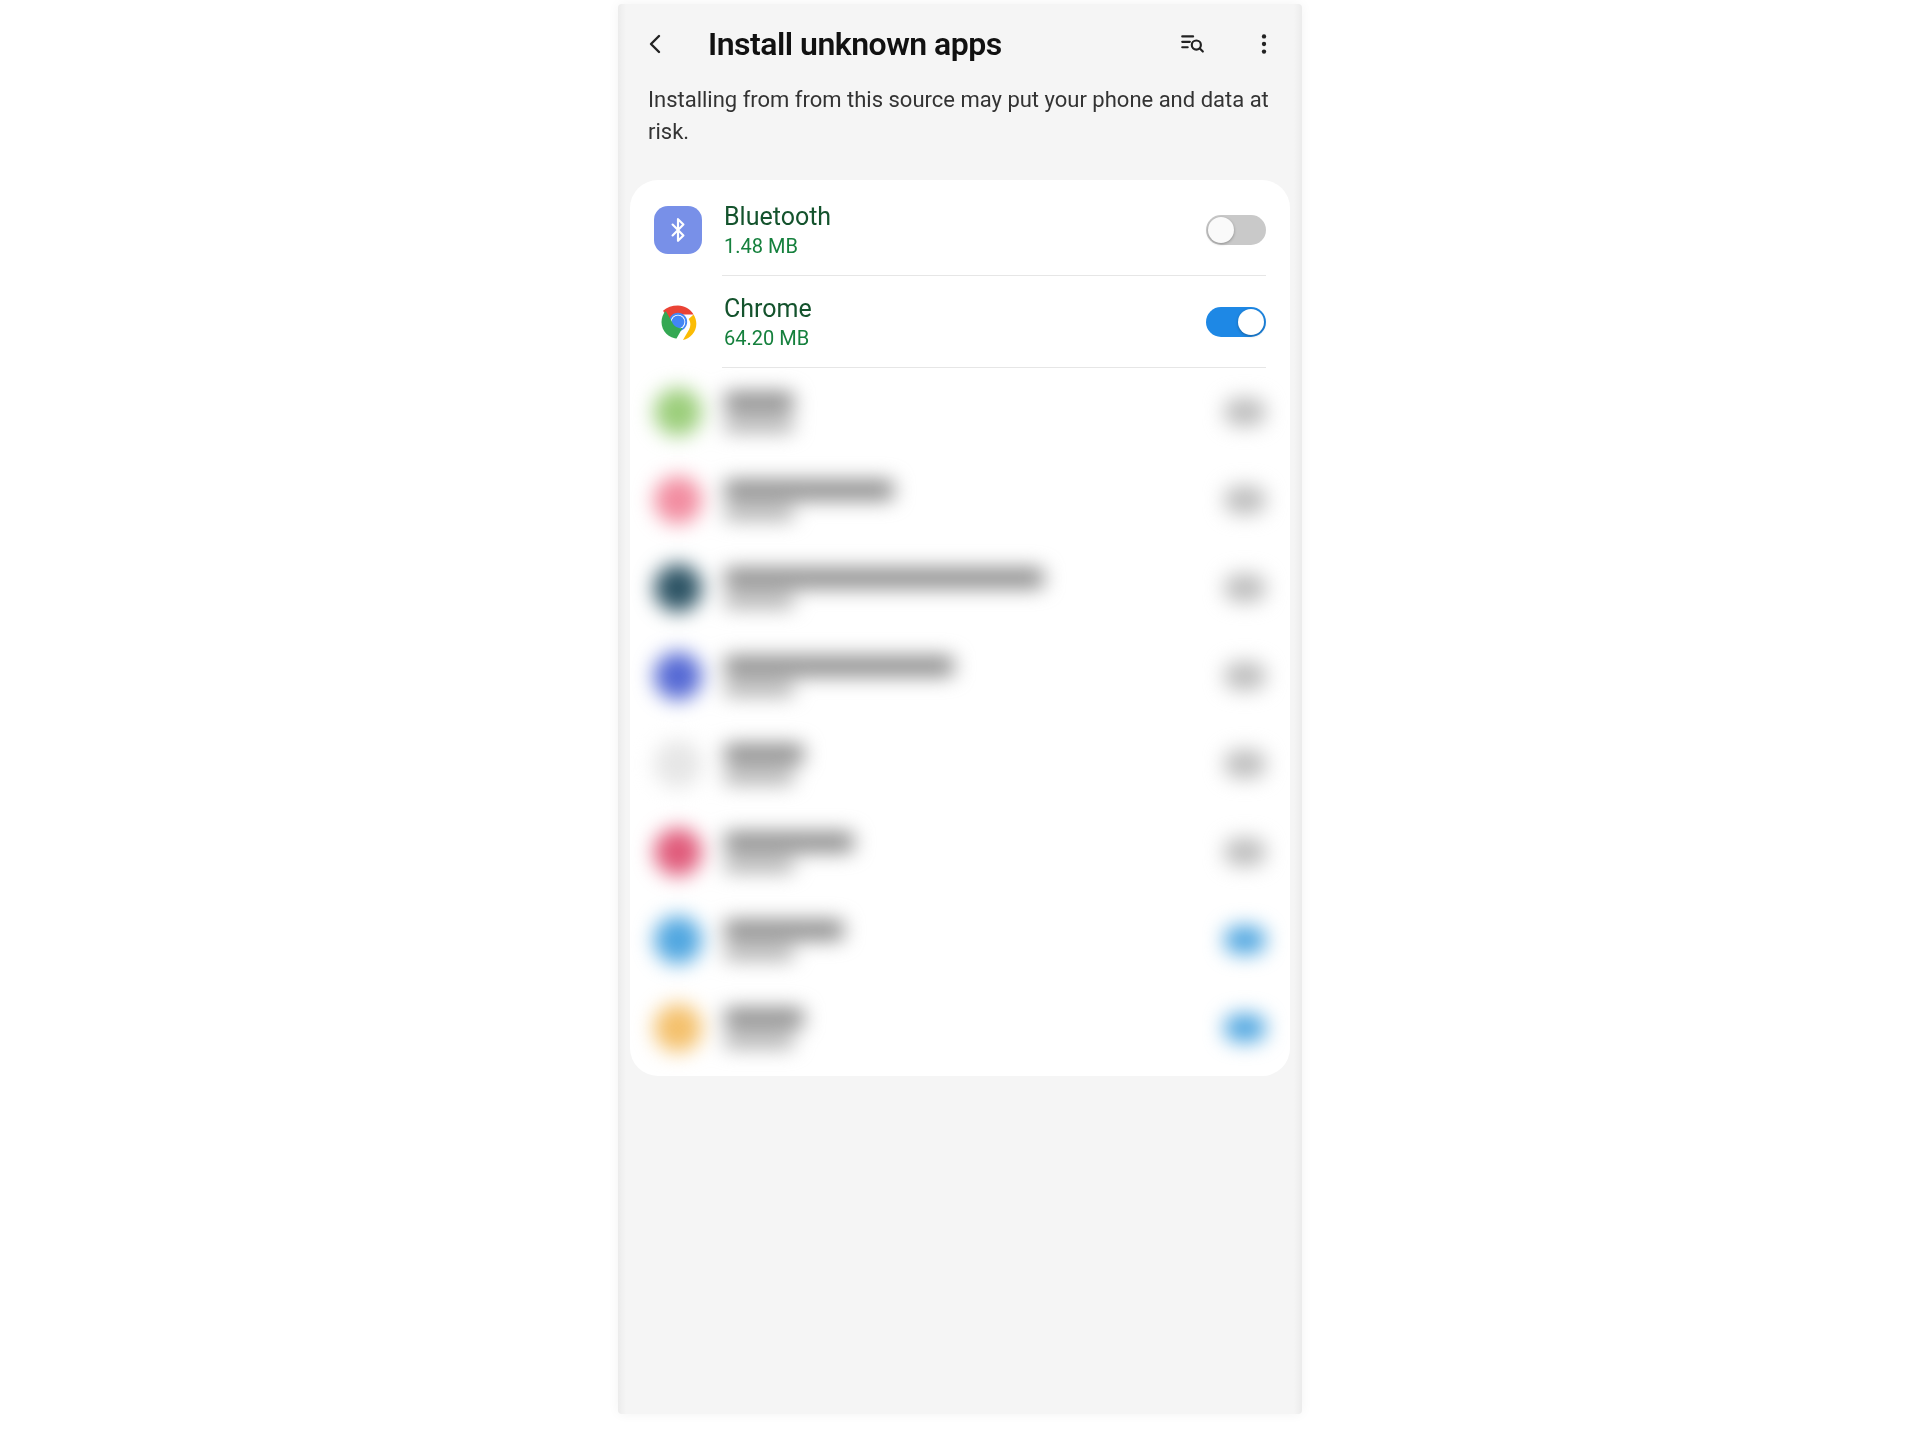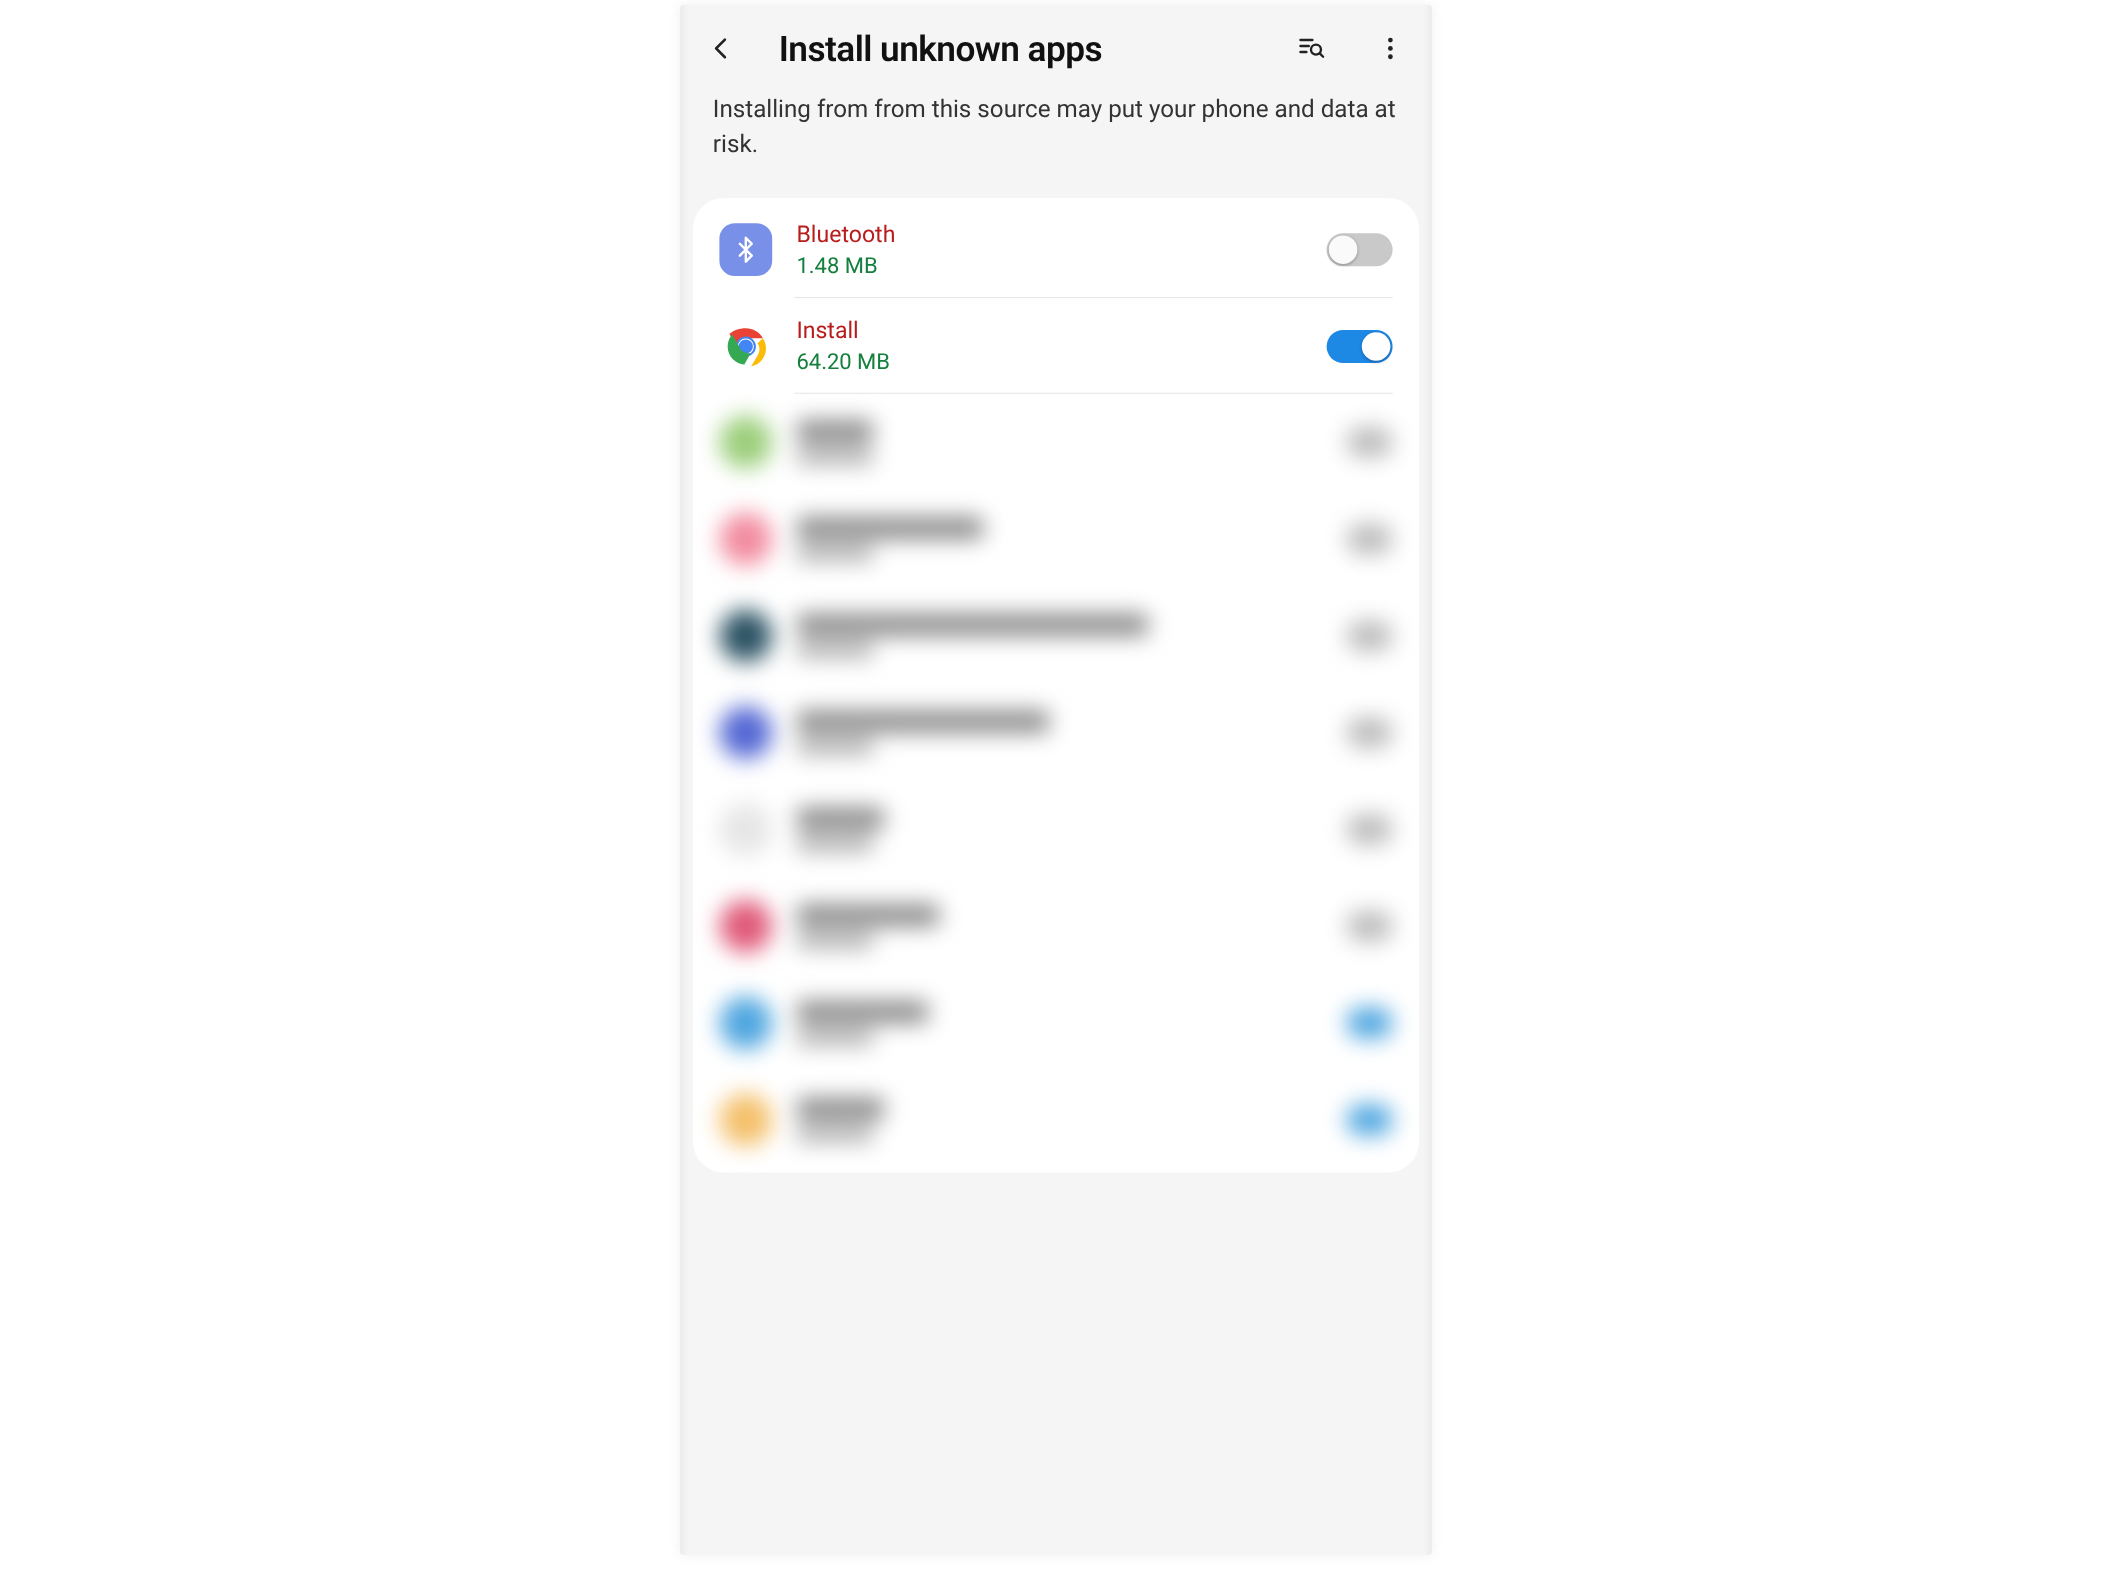--- a/index.html
+++ b/index.html
@@ -90,22 +90,22 @@
       justify-content: center;
       flex-shrink: 0;
     }
     .icon-bluetooth {
       background: #7890e8;
       border-radius: 14px;
     }
     .icon-bluetooth svg { width: 26px; height: 26px; }
     .app-text { flex: 1; }
     .app-name {
-      font-size: 21px;
-      color: #b91c1c;
+      font-size: 25px;
+      color: #14532d;
       line-height: 1.2;
     }
     .app-size {
       font-size: 20px;
       color: #15803d;
       margin-top: 2px;
     }
     .toggle {
       width: 60px;
       height: 30px;
@@ -224,21 +224,21 @@
           <circle cx="24" cy="24" r="22" fill="#fff"></circle>
           <path fill="#EA4335" d="M24 6c7.2 0 13.5 3.9 17 9.7H24c-4.6 0-8.4 3.1-9.6 7.3L7.7 11.6C11.7 8.1 17.6 6 24 6z"></path>
           <path fill="#4285F4" d="M24 14c5.5 0 10 4.5 10 10s-4.5 10-10 10-10-4.5-10-10 4.5-10 10-10z"></path>
           <circle cx="24" cy="24" r="8" fill="#fff"></circle>
           <circle cx="24" cy="24" r="7" fill="#4285F4"></circle>
           <path fill="#34A853" d="M24 42c-9.9 0-18-8.1-18-18 0-4.6 1.7-8.8 4.6-12l6.8 11.8c1.3 4 5 6.9 9.4 6.9.8 0 1.5-.1 2.2-.3L22.4 42H24z"></path>
           <path fill="#FBBC05" d="M41 15.7c1.9 3 3 6.5 3 10.3 0 8.8-6.3 16.1-14.6 17.7l6.7-11.6c.9-1.6 1.4-3.4 1.4-5.4 0-2.2-.7-4.2-1.9-5.9L41 15.7z"></path>
         </svg>
       </div>
       <div class="app-text">
-        <div class="app-name">Install</div>
+        <div class="app-name">Chrome</div>
         <div class="app-size">64.20 MB</div>
       </div>
       <div class="toggle on">
         <div class="knob"></div>
       </div>
     </div>
 
     <div id="blurred-container">
         <div class="blur-row">
           <div class="blur-icon" style="background:#9bce7a"></div>

